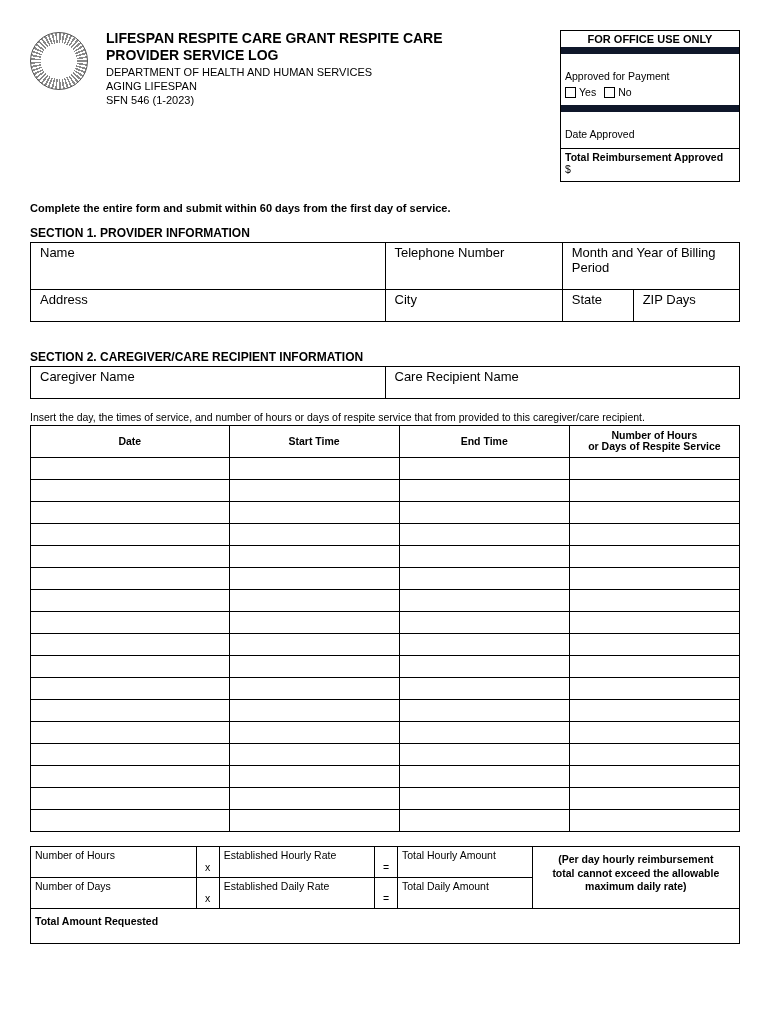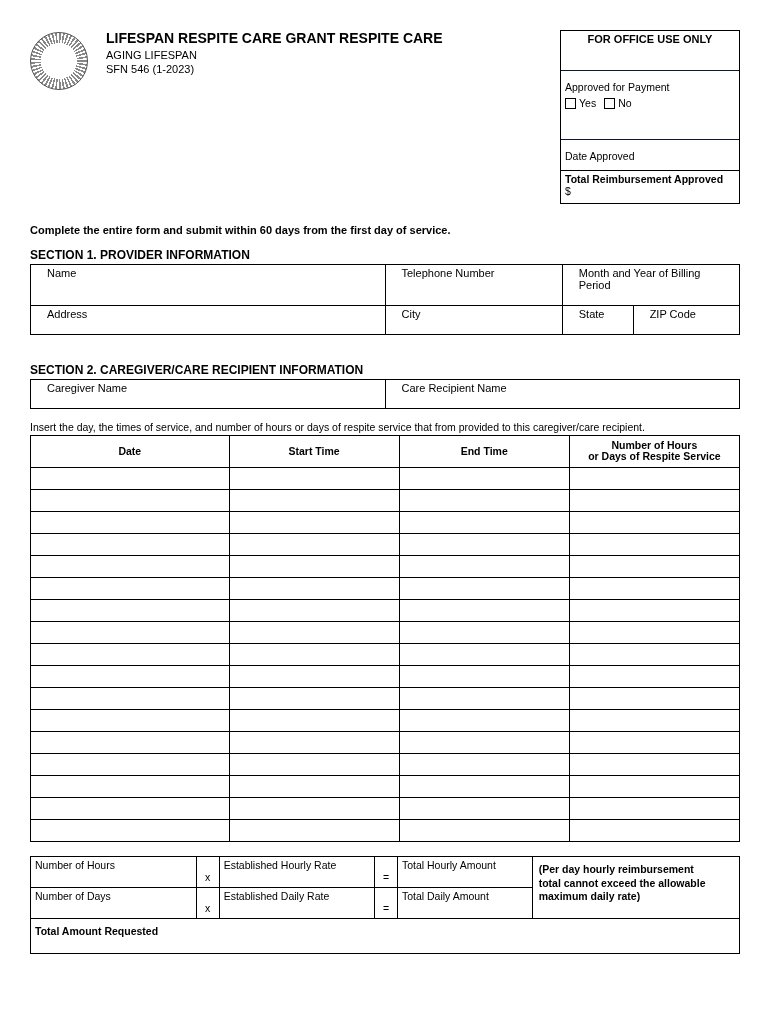--- a/index.html
+++ b/index.html
@@ -22,50 +22,52 @@
   }
   .title-block { flex: 1; }
   .title-main { font-size: 14px; font-weight: bold; line-height: 1.2; }
   .title-sub { font-size: 11px; margin-top: 2px; }
   .title-sfn { font-size: 11px; margin-top: 2px; }
   .office-box {
     flex: 0 0 180px;
     border: 1px solid #000;
   }
   .office-head { font-size: 11px; font-weight: bold; text-align: center; padding: 2px 0; }
-  .office-cell { border-top: 1px solid #0f172a; padding: 10px 4px 6px 4px; font-size: 10.5px; line-height: 1.3; margin-top: 23px; }
+  .office-cell { border-top: 7px solid #0f172a; padding: 16px 4px 6px 4px; font-size: 10.5px; line-height: 1.3; }
   .chk-row { display: flex; gap: 8px; margin-top: 2px; }
   .chk { display: inline-flex; align-items: center; gap: 3px; }
   .chk-box { width: 11px; height: 11px; border: 1px solid #000; display: inline-block; }
   .office-total { border-top: 1px solid #000; padding: 2px 4px 6px 4px; font-size: 10.5px; font-weight: bold; }
   .dollar { font-weight: normal; }
   .instruct { font-weight: bold; font-size: 11px; margin-top: 20px; }
   .section-h { font-weight: bold; font-size: 12px; margin-top: 12px; margin-bottom: 2px; }
   table.grid { width: 100%; border-collapse: collapse; }
   table.grid td, table.grid th { border: 1px solid #000; vertical-align: top; }
-  .lab-cell { font-size: 11px; padding: 2px 4px 14px 16px; }
+  .lab-cell { font-size: 13px; padding: 2px 4px 14px 9px; }
   .sec2-insert { font-size: 10.5px; margin-top: 12px; margin-bottom: 2px; }
   table.log { width: 100%; border-collapse: collapse; }
   table.log th { border: 1px solid #000; font-size: 10.5px; font-weight: bold; text-align: center; padding: 4px 4px; }
   table.log td { border: 1px solid #000; height: 22px; }
   .two-line { line-height: 1.1; }
   table.calc { width: 100%; border-collapse: collapse; margin-top: 14px; }
   table.calc td { border: 1px solid #000; font-size: 10.5px; vertical-align: top; }
   .calc-lab { padding: 2px 4px 16px 4px; }
   .op-cell { width: 22px; text-align: center; padding-top: 14px; font-size: 12px; }
-  .note-cell { width: 200px; text-align: left; font-size: 10px; font-weight: bold; padding: 6px 6px; vertical-align: middle; line-height: 1.3; }
+  .note-cell { width: 200px; text-align: center; font-size: 10px; font-weight: bold; padding: 6px 6px; vertical-align: middle; line-height: 1.3; }
   .total-row td { padding: 6px 12px 16px 4px; font-weight: bold; }
 </style>
 </head>
 <body>
 
 <div class="header-row">
   <div class="seal"></div>
   <div class="title-block">
     <div class="title-main">LIFESPAN RESPITE CARE GRANT RESPITE CARE</div>
+    <div class="title-main">PROVIDER SERVICE LOG</div>
+    <div class="title-sub">DEPARTMENT OF HEALTH AND HUMAN SERVICES</div>
     <div class="title-sub">AGING LIFESPAN</div>
     <div class="title-sfn">SFN 546 (1-2023)</div>
   </div>
   <div class="office-box">
     <div class="office-head">FOR OFFICE USE ONLY</div>
     <div class="office-cell">
       <span>Approved for Payment</span>
       <div class="chk-row">
         <span class="chk">
             <span class="chk-box"></span>
@@ -94,21 +96,21 @@
   <tbody>
       <tr>
     <td class="lab-cell" style="width:50%"><span>Name</span></td>
     <td class="lab-cell" style="width:25%"><span>Telephone Number</span></td>
     <td class="lab-cell" style="width:25%" colspan="2"><span>Month and Year of Billing Period</span></td>
   </tr>
   <tr>
     <td class="lab-cell"><span>Address</span></td>
     <td class="lab-cell"><span>City</span></td>
     <td class="lab-cell" style="width:10%"><span>State</span></td>
-    <td class="lab-cell" style="width:15%"><span>ZIP Code</span></td>
+    <td class="lab-cell" style="width:15%"><span>ZIP Days</span></td>
   </tr>
 </tbody>
   </table>
 
 <div class="section-h" style="margin-top:28px">SECTION 2.  CAREGIVER/CARE RECIPIENT INFORMATION</div>
 <table class="grid">
   <tbody>
       <tr>
     <td class="lab-cell" style="width:50%"><span>Caregiver Name</span></td>
     <td class="lab-cell" style="width:50%"><span>Care Recipient Name</span></td>

